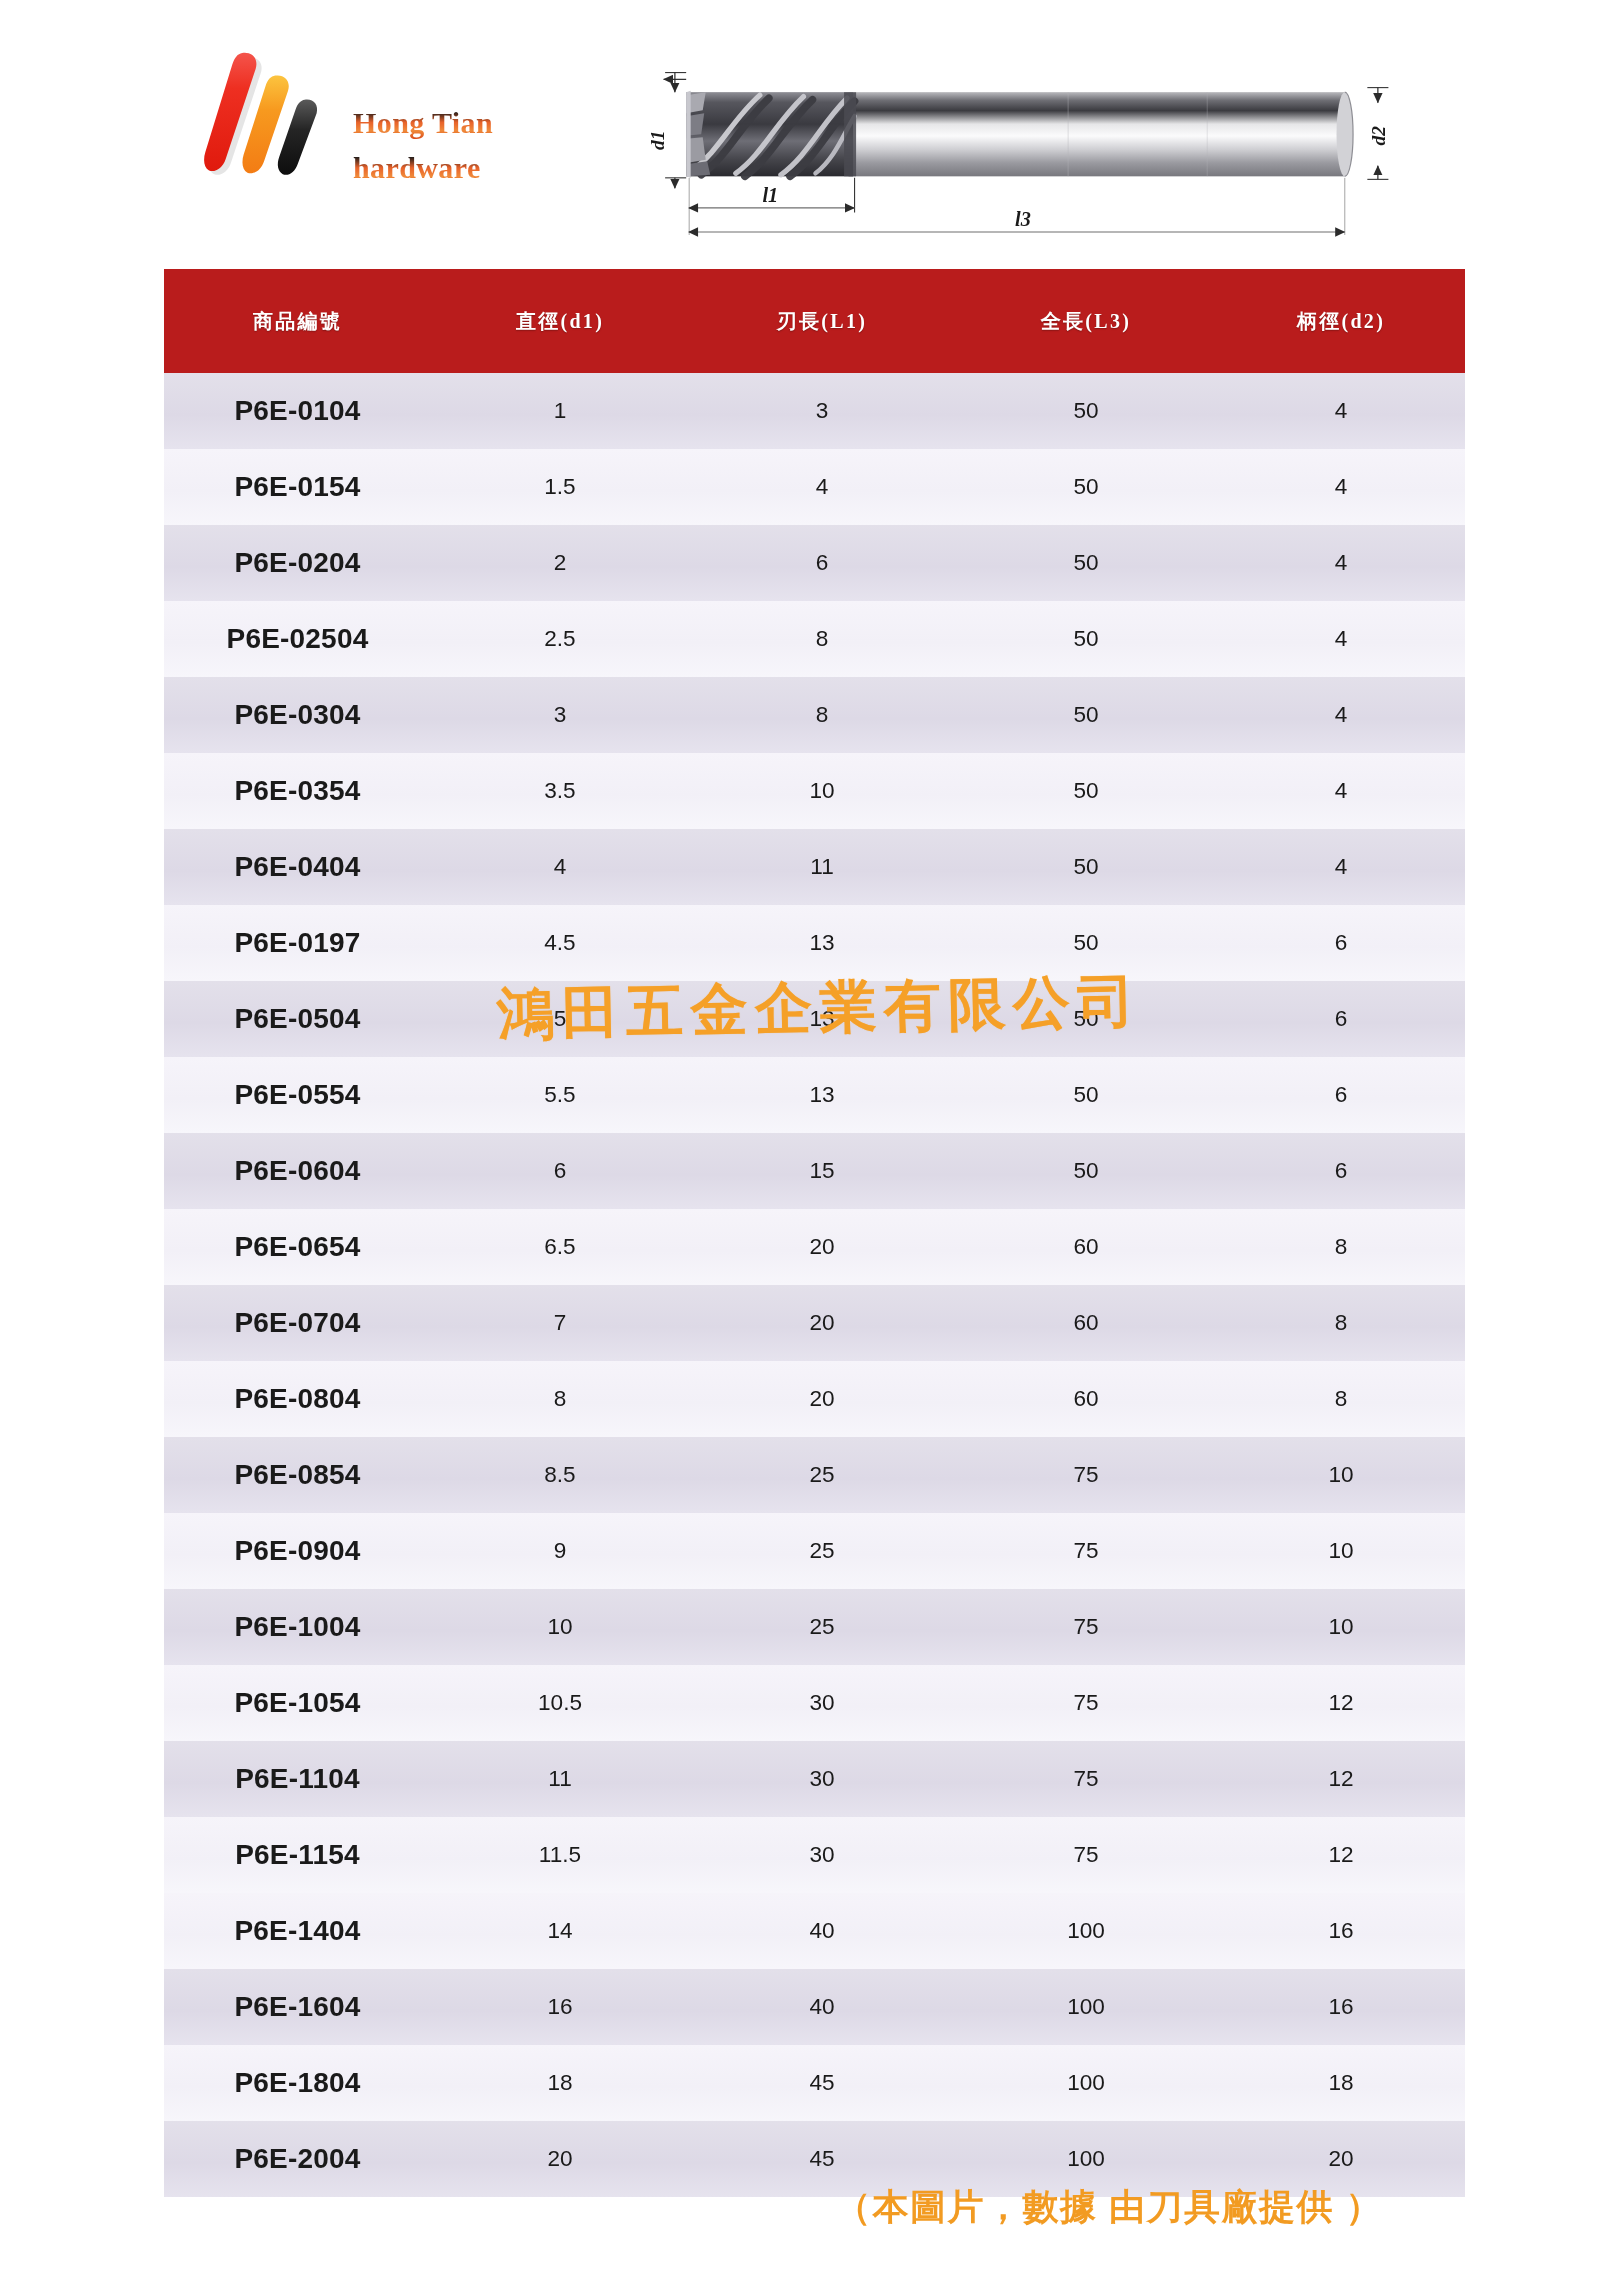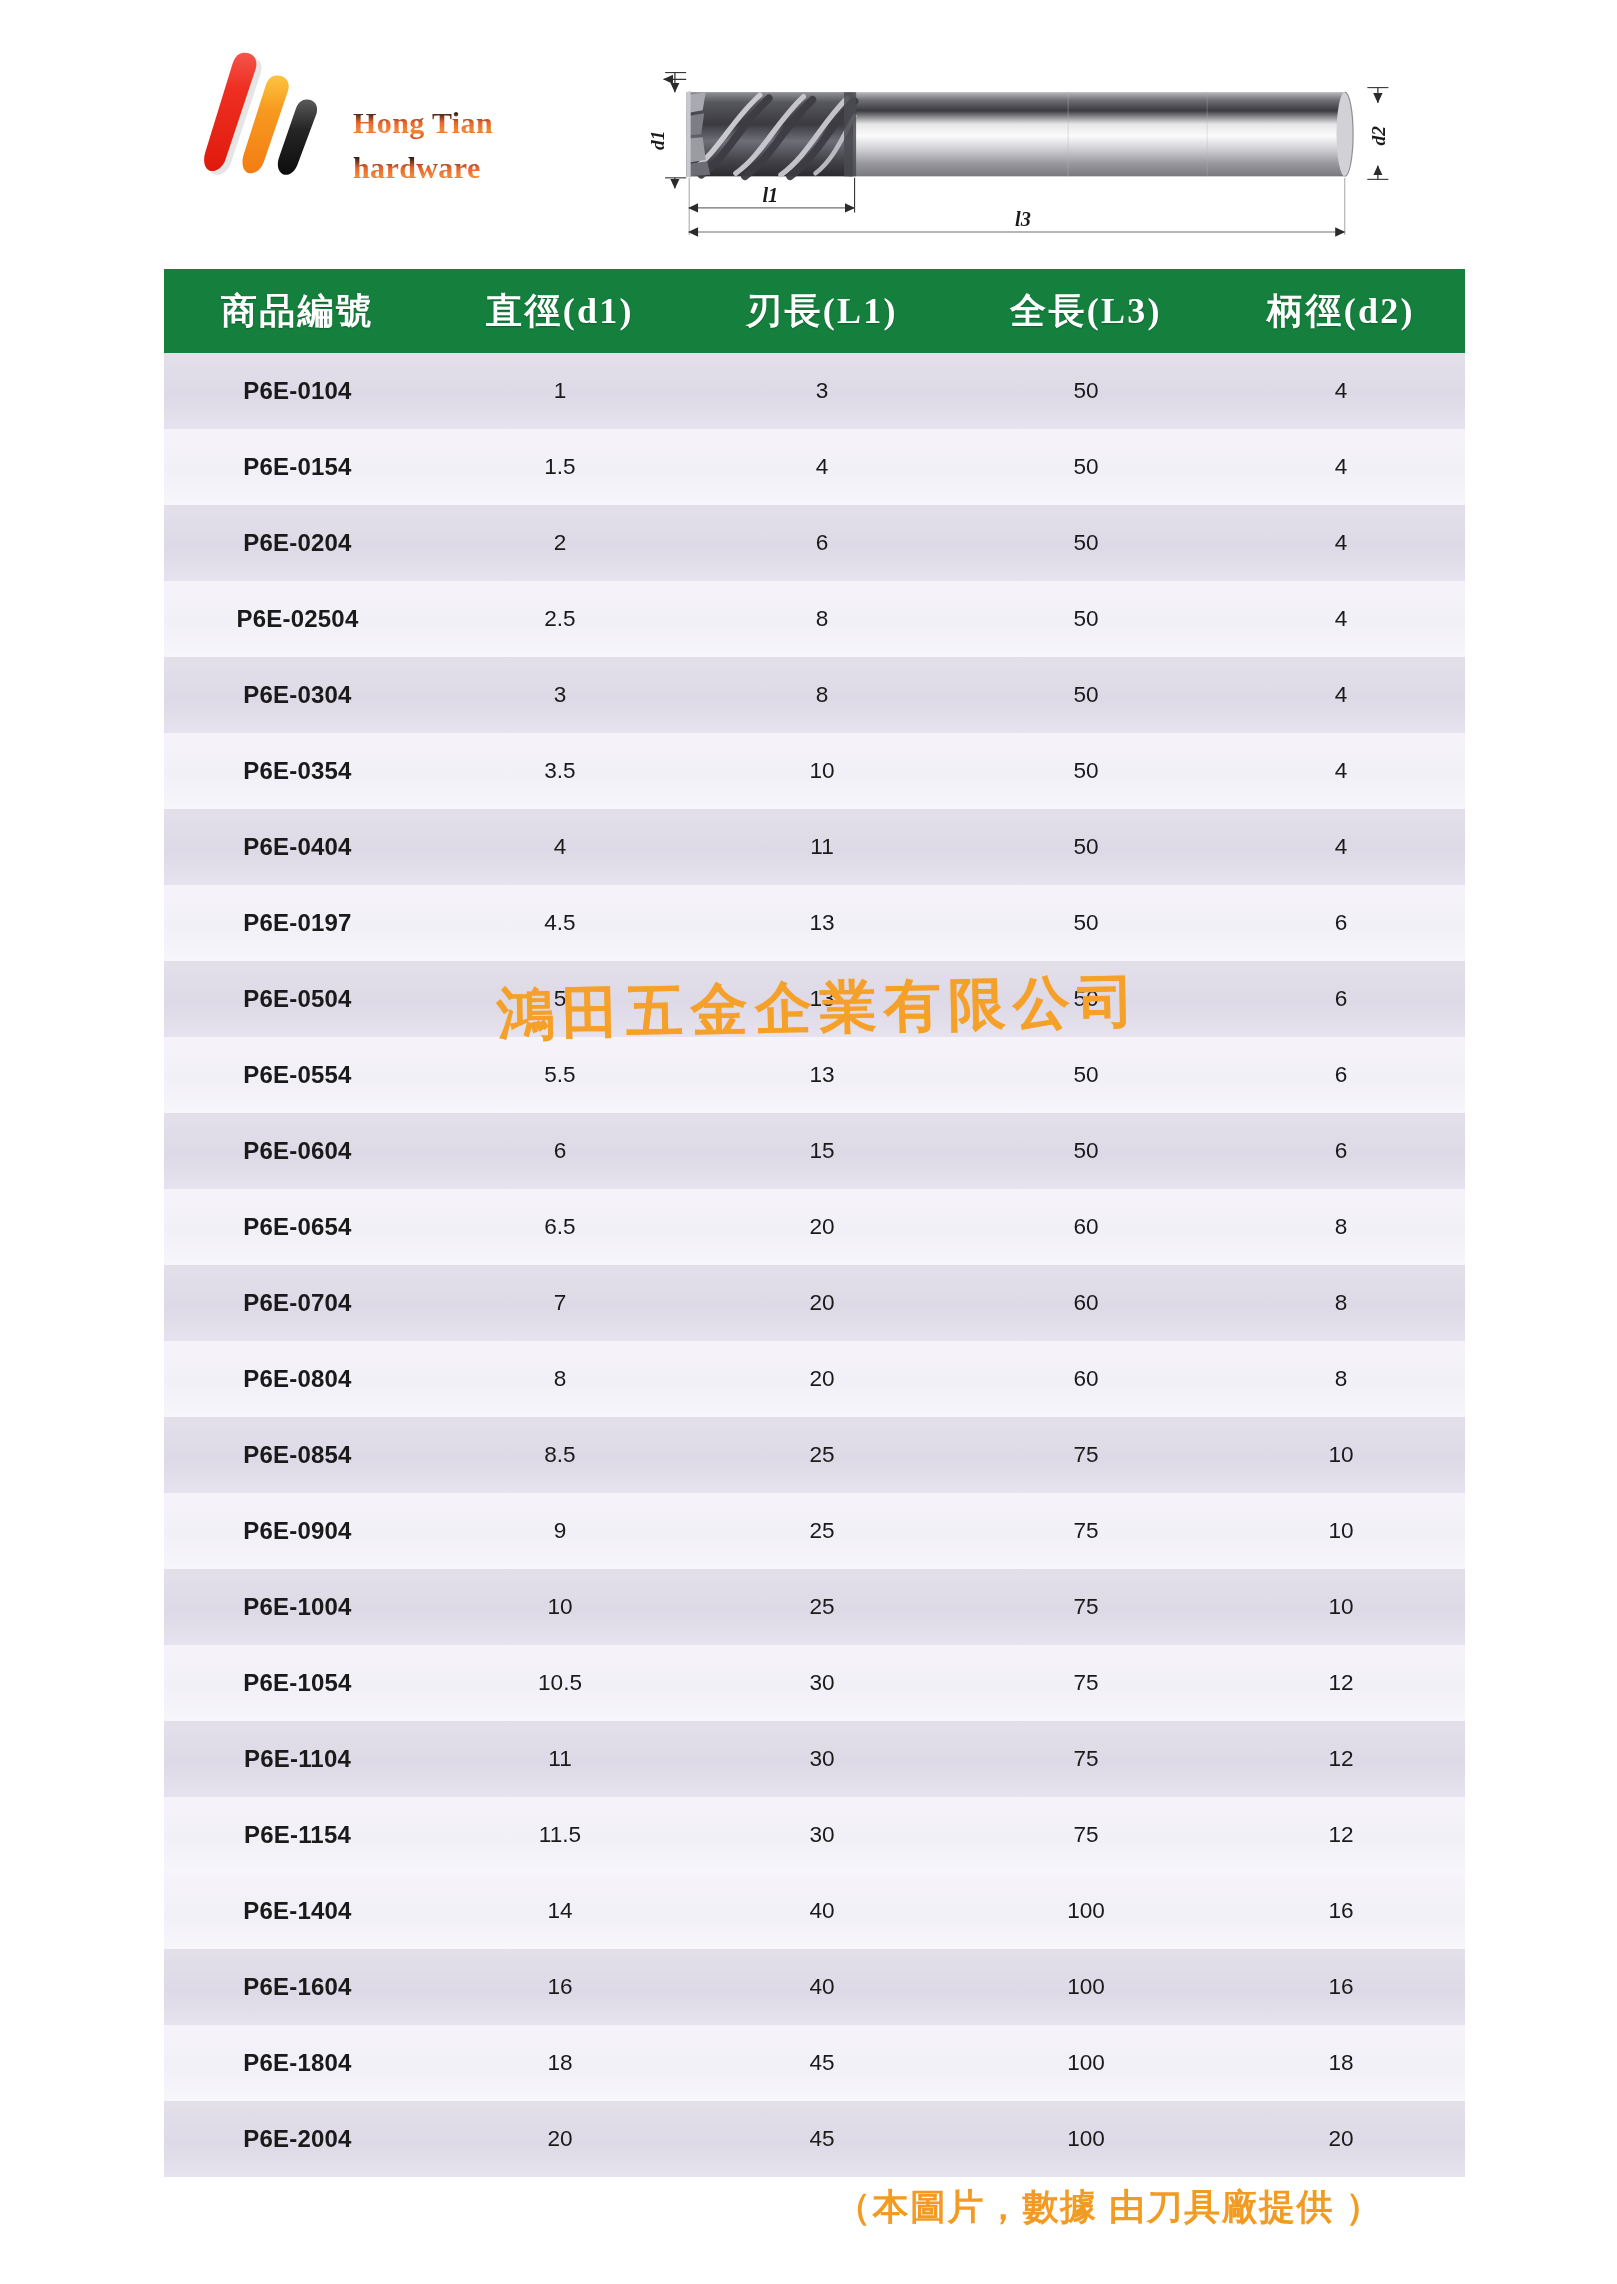--- a/index.html
+++ b/index.html
@@ -77,25 +77,25 @@
     width: 1301px;
     table-layout: fixed;
   }
   table.spec col.c0 { width: 267px; }
   table.spec col.c1 { width: 258px; }
   table.spec col.c2 { width: 266px; }
   table.spec col.c3 { width: 262px; }
   table.spec col.c4 { width: 248px; }
 
   table.spec thead th {
-    background: #15803d;
+    background: #b91c1c;
     color: #ffffff;
-    height: 84px;
+    height: 104px;
     font-family: "Liberation Serif", "DejaVu Serif", serif;
-    font-size: 36px;
+    font-size: 20px;
     font-weight: 700;
     letter-spacing: 2.3px;
     text-shadow: 0 0.8px 1.5px rgba(0,0,0,0.28);
     border: none;
     padding: 0;
     vertical-align: middle;
   }
   table.spec thead tr { box-shadow: inset 0 -2.3px 0 #ffffff; }
 
   table.spec tbody td {
@@ -103,21 +103,21 @@
     padding: 0;
     border: none;
     text-align: center;
     vertical-align: middle;
     font-size: 22.6px;
     color: #1a1a1a;
     font-family: "Liberation Sans", "DejaVu Sans", sans-serif;
   }
   table.spec tbody td.code {
     font-weight: 700;
-    font-size: 24px;
+    font-size: 28px;
     letter-spacing: 0.2px;
   }
   table.spec tbody tr.odd td {
     background: linear-gradient(180deg, #e3e0ea 0%, #ddd9e6 55%, #e6e3ee 100%);
   }
   table.spec tbody tr.even td {
     background: linear-gradient(180deg, #f6f4fa 0%, #f2f0f7 55%, #f7f6fb 100%);
     margin-top: 42px;
   }
 

